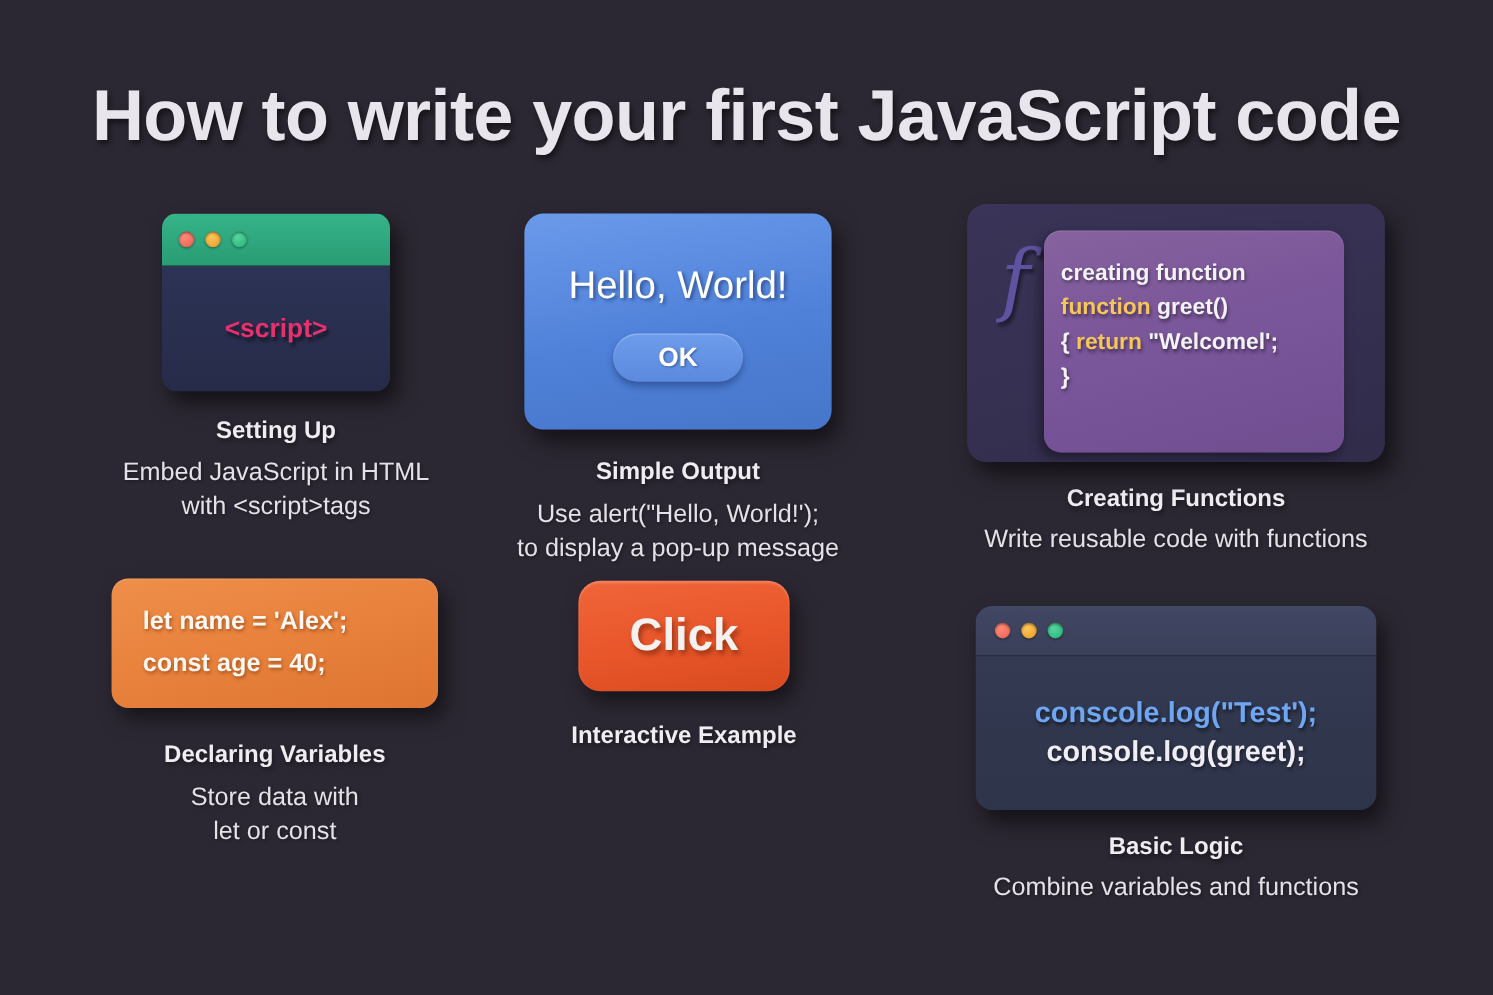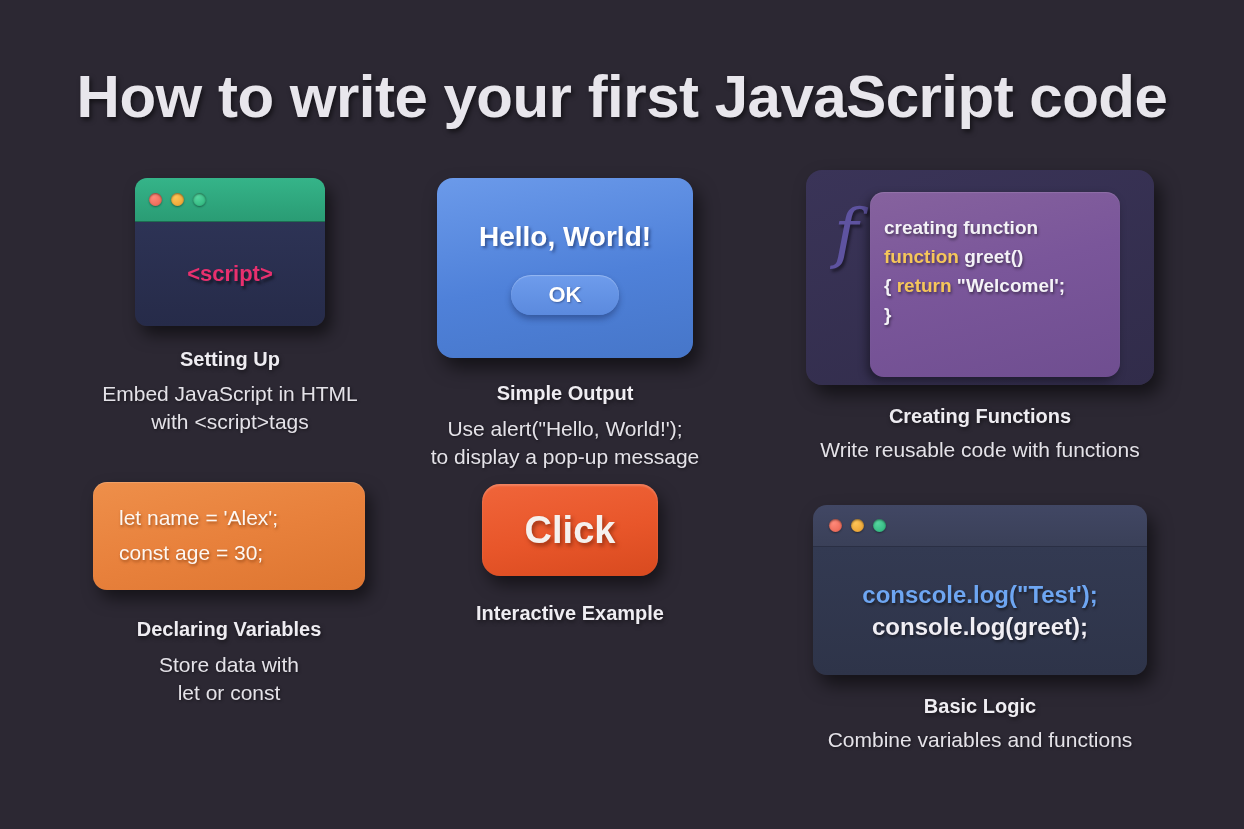--- a/index.html
+++ b/index.html
@@ -102,22 +102,22 @@
     border-radius: 16px;
     background: linear-gradient(170deg,#6b9aea 0%, #4f81d9 55%, #4676c9 100%);
     box-shadow: 6px 10px 18px rgba(0,0,0,0.55);
     display: flex;
     flex-direction: column;
     align-items: center;
     justify-content: center;
     gap: 22px;
   }
   .alert-text {
-    font-size: 28px;
-    font-weight: bold;
+    font-size: 32px;
+    font-weight: normal;
     color: #ffffff;
     text-shadow: 2px 2px 3px rgba(20,40,90,0.55);
   }
   .ok-button {
     width: 108px;
     height: 40px;
     border-radius: 20px;
     background: linear-gradient(180deg,#6e9cec 0%, #5b8ade 100%);
     box-shadow: 0 4px 6px rgba(25,45,95,0.45), inset 0 1px 1px rgba(255,255,255,0.28);
     display: flex;
@@ -185,21 +185,21 @@
     background: linear-gradient(165deg,#ee8f4a 0%, #e8813c 50%, #dd7530 100%);
     box-shadow: 6px 9px 16px rgba(0,0,0,0.5), inset 0 1px 1px rgba(255,255,255,0.18);
     display: flex;
     flex-direction: column;
     justify-content: center;
     padding-left: 26px;
     text-align: left;
   }
   .var-line {
     font-size: 21px;
-    font-weight: normal;
+    font-weight: bold;
     color: #fdf7f2;
     line-height: 1.65;
     text-shadow: 1px 2px 3px rgba(110,45,5,0.55);
     white-space: nowrap;
   }
   #card-declaring-variables .card-title { margin-top: 28px; }
   #card-declaring-variables .card-desc  { margin-top: 10px; }
 
   
   #card-interactive-example { left: 380px; top: 484px; width: 380px; }
@@ -301,21 +301,21 @@
         <div class="fn-line"><span>}</span></div>
       </div>
   </div>
   <div class="card-title">Creating Functions</div>
   <div class="card-desc">Write reusable code with functions</div>
 </div>
 
 <div class="card" id="card-declaring-variables">
   <div class="var-box" id="var-code">
       <div class="var-line">let  name = 'Alex';</div>
-      <div class="var-line">const  age = 30;</div>
+      <div class="var-line">const  age = 40;</div>
     </div>
   <div class="card-title">Declaring Variables</div>
   <div class="card-desc">Store data with
 let or const</div>
 </div>
 
 <div class="card" id="card-interactive-example">
   <div class="click-button">Click</div>
   <div class="card-title">Interactive Example</div>
 </div>

